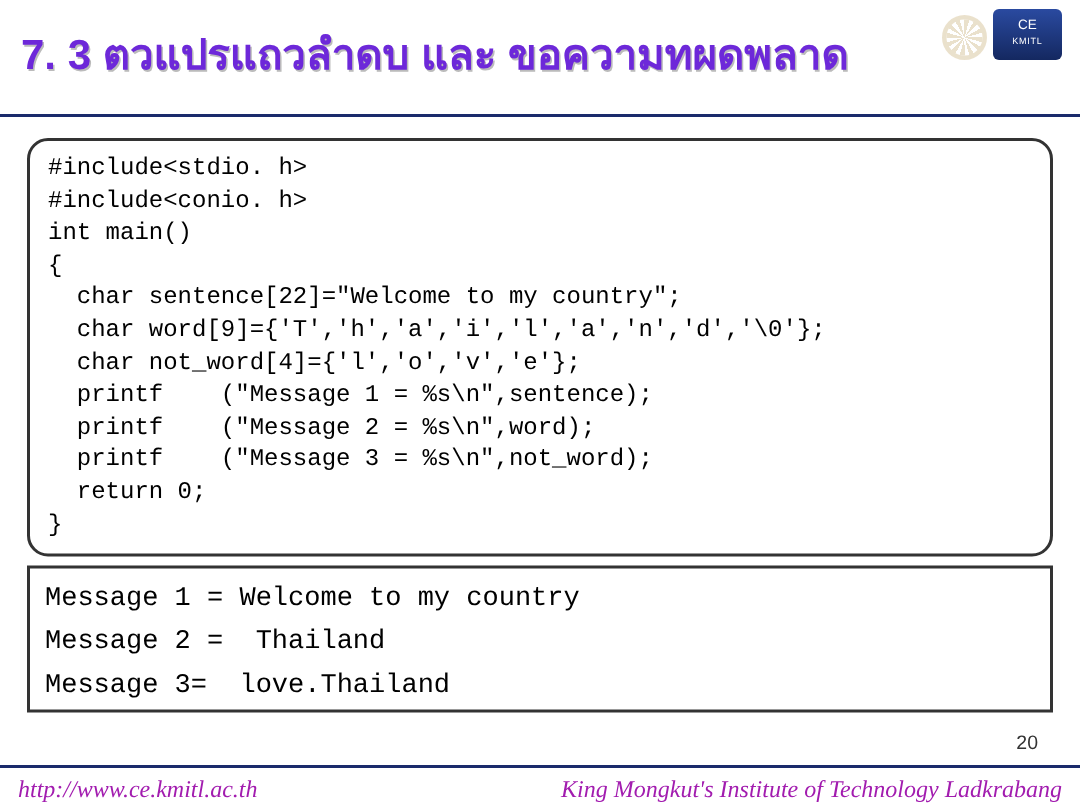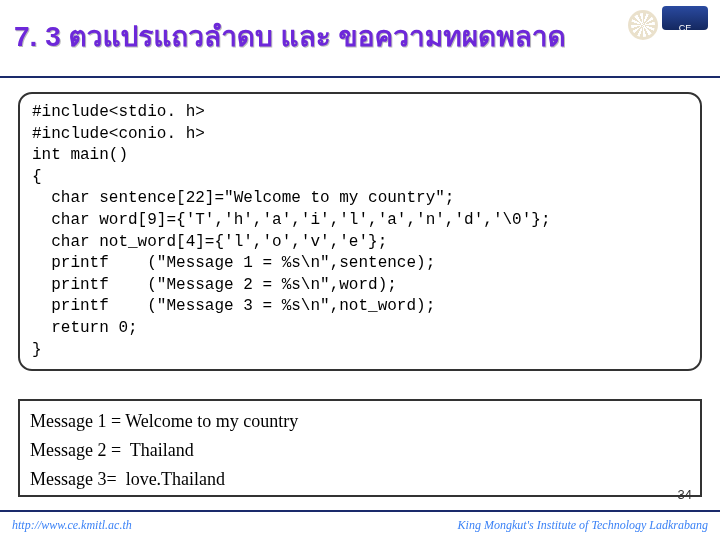--- a/index.html
+++ b/index.html
@@ -31,78 +31,78 @@
     font-size: 14px;
     color: #1a2a6b;
     font-style: italic;
     font-family: Georgia, 'Times New Roman', serif;
   }
   .logo {
     position: absolute;
     right: 12px;
     top: 6px;
     width: 46px;
-    height: 24px;
+    height: 34px;
     background: linear-gradient(#2a4aa0, #142860);
     border-radius: 4px;
     color: #fff;
     font-size: 9px;
     text-align: center;
     line-height: 12px;
-    padding-top: 16px;
+    padding-top: 4px;
   }
   .logo-sub {
     font-size: 6px;
     letter-spacing: 0.5px;
   }
   .gear {
     position: absolute;
     right: 62px;
     top: 10px;
     width: 30px;
     height: 30px;
     border: 3px solid #b08a3a;
     border-radius: 50%;
     background: repeating-conic-gradient(#b08a3a 0 15deg, transparent 15deg 30deg);
     opacity: .25;
   }
   .code-box {
-    margin: 14px 18px 28px 18px;
+    margin: 14px 18px 6px 18px;
     border: 2px solid #333;
     border-radius: 14px;
     padding: 8px 12px;
     font-family: "Courier New", monospace;
     font-size: 16px;
     line-height: 1.35;
     white-space: pre;
     overflow: hidden;
   }
   .output-box {
     margin: 0 18px 0 18px;
     border: 2px solid #333;
     padding: 6px 10px;
-    font-family: Liberation Serif, serif;
+    font-family: Liberation Mono, monospace;
     font-size: 18px;
     line-height: 1.6;
     white-space: pre;
     height: 98px;
     overflow: hidden;
     background: #fff;
   }
   .footer {
     position: absolute;
     bottom: 0;
     left: 0;
     right: 0;
     height: 30px;
     border-top: 2px solid #1a2a6b;
     font-family: Georgia, 'Times New Roman', serif;
     font-style: italic;
-    color: #3b82f6;
-    font-size: 12px;
+    color: #a21caf;
+    font-size: 16px;
     padding-left: 32px;
   }
   .footer-left {
     position: absolute;
     left: 12px;
     top: 6px;
   }
   .footer-right {
     position: absolute;
     right: 12px;
@@ -139,18 +139,18 @@
   printf    ("Message 1 = %s\n",sentence);
   printf    ("Message 2 = %s\n",word);
   printf    ("Message 3 = %s\n",not_word);
   return 0;
 }</div>
 
 <div class="output-box">Message 1 = Welcome to my country
 Message 2 =  Thailand
 Message 3=  love.Thailand</div>
 
-<div class="page-num">34</div>
+<div class="page-num">20</div>
 
 <div class="footer">
   <div class="footer-left">http://www.ce.kmitl.ac.th</div>
   <div class="footer-right">King Mongkut's Institute of Technology Ladkrabang</div>
 </div>
 
 </body></html>

